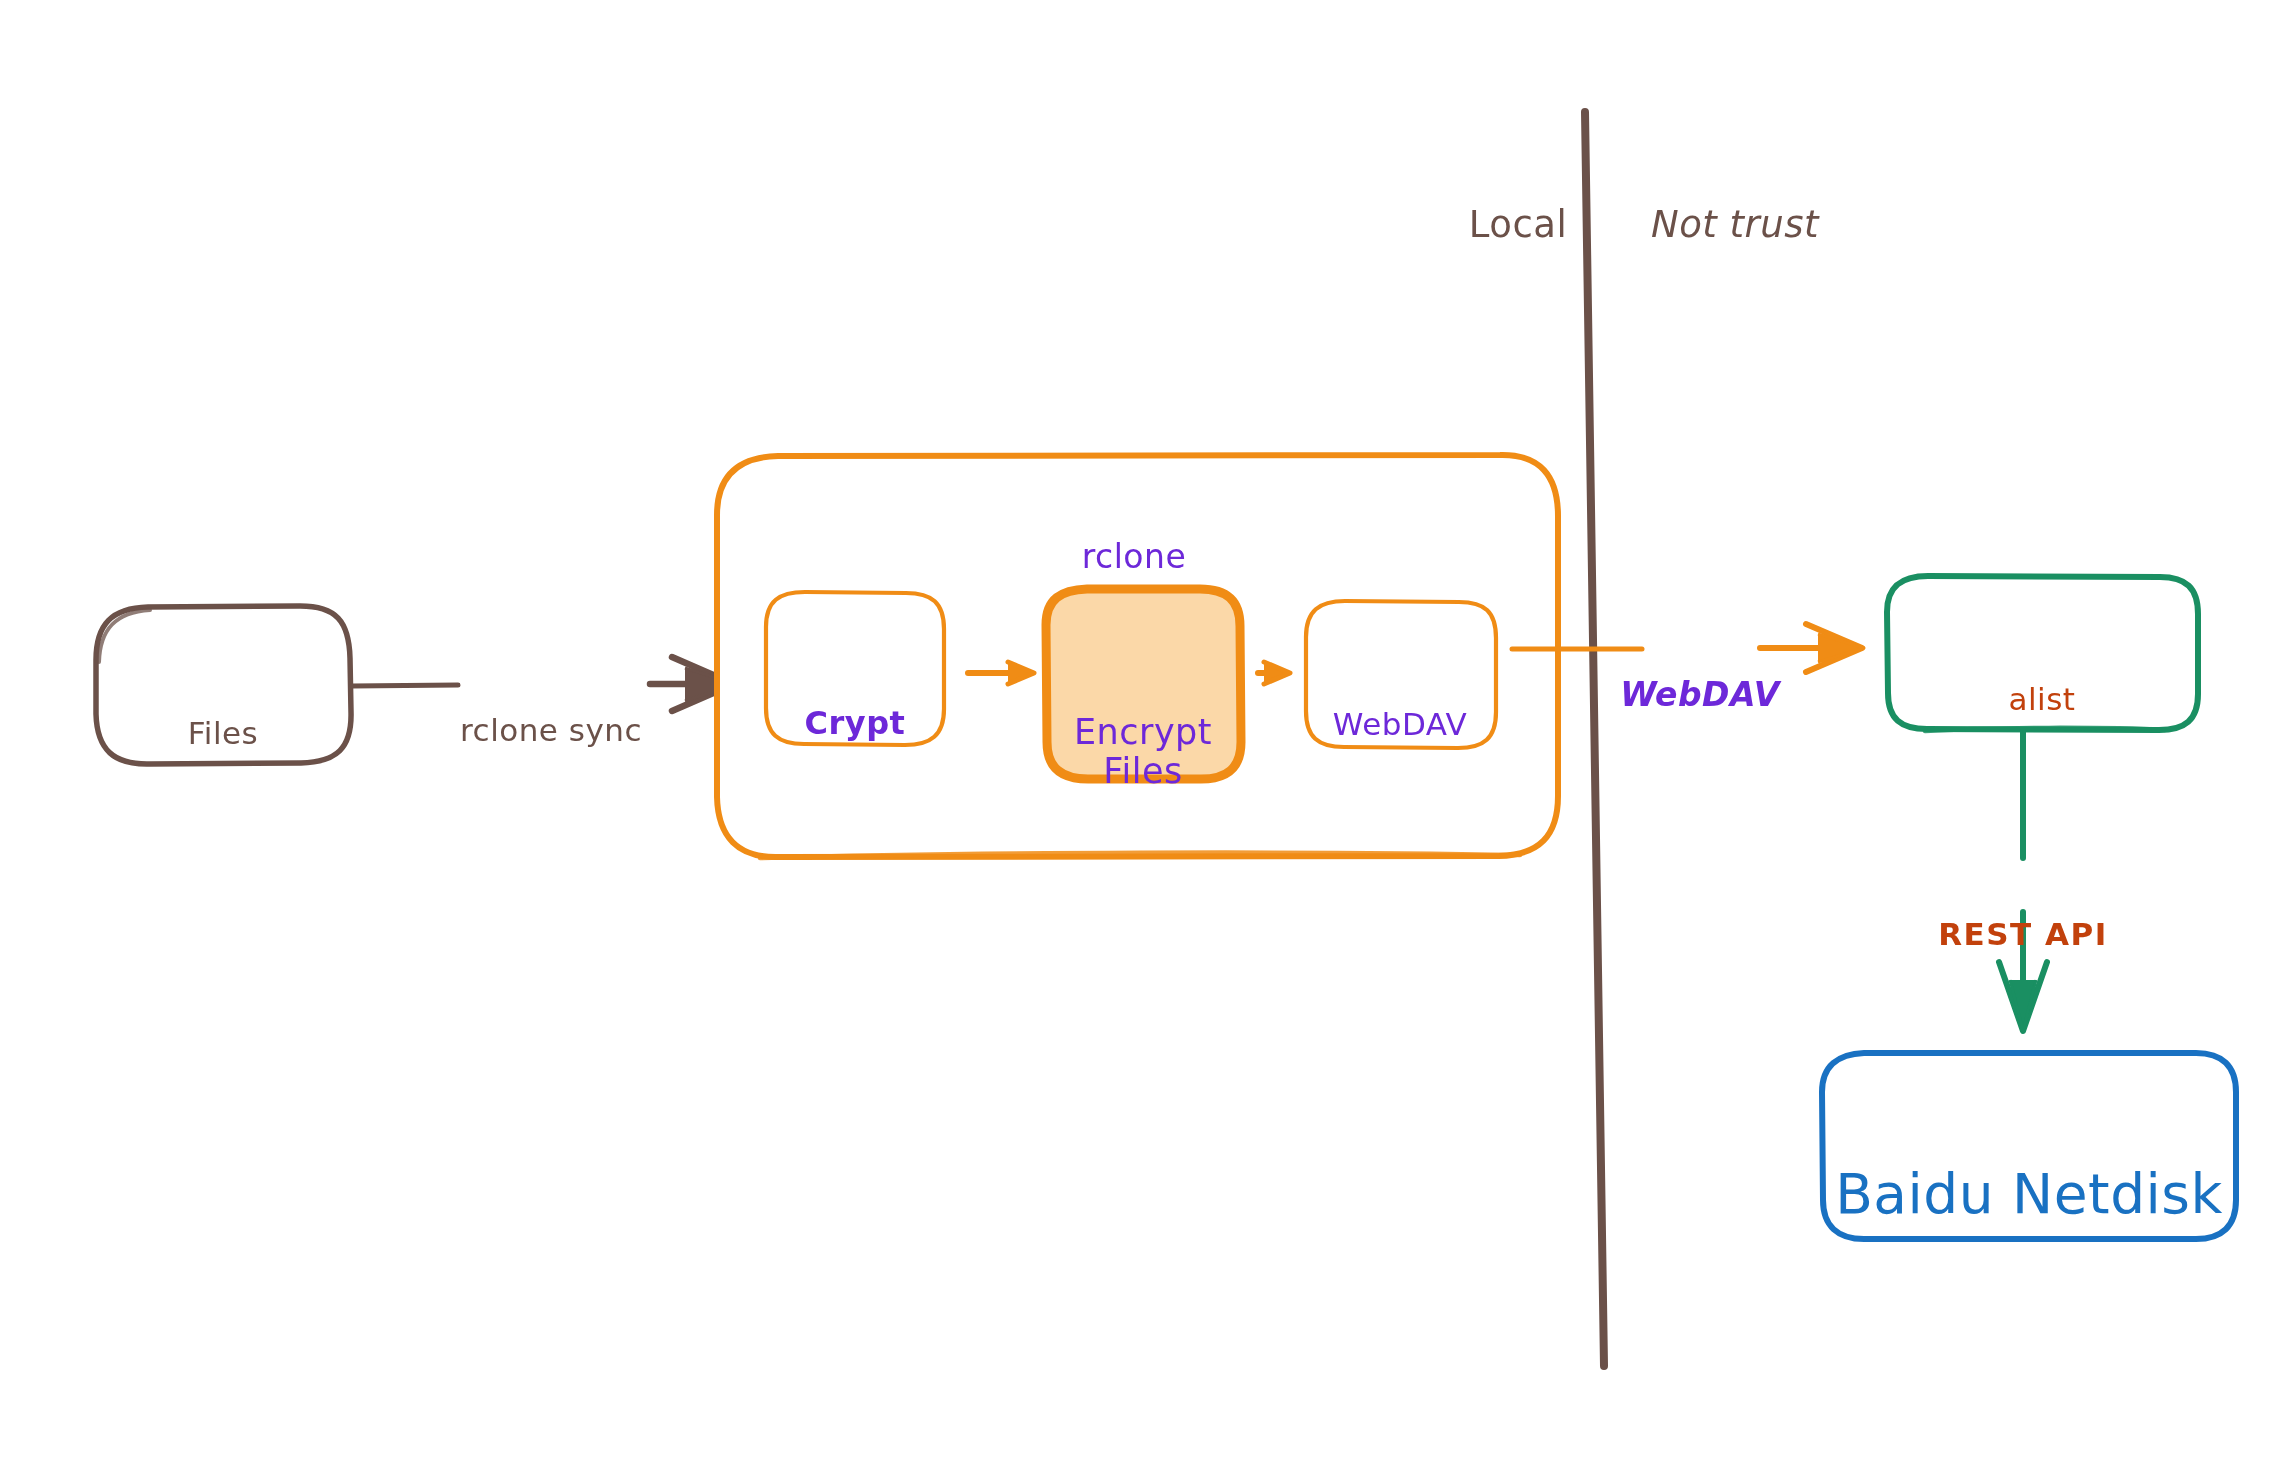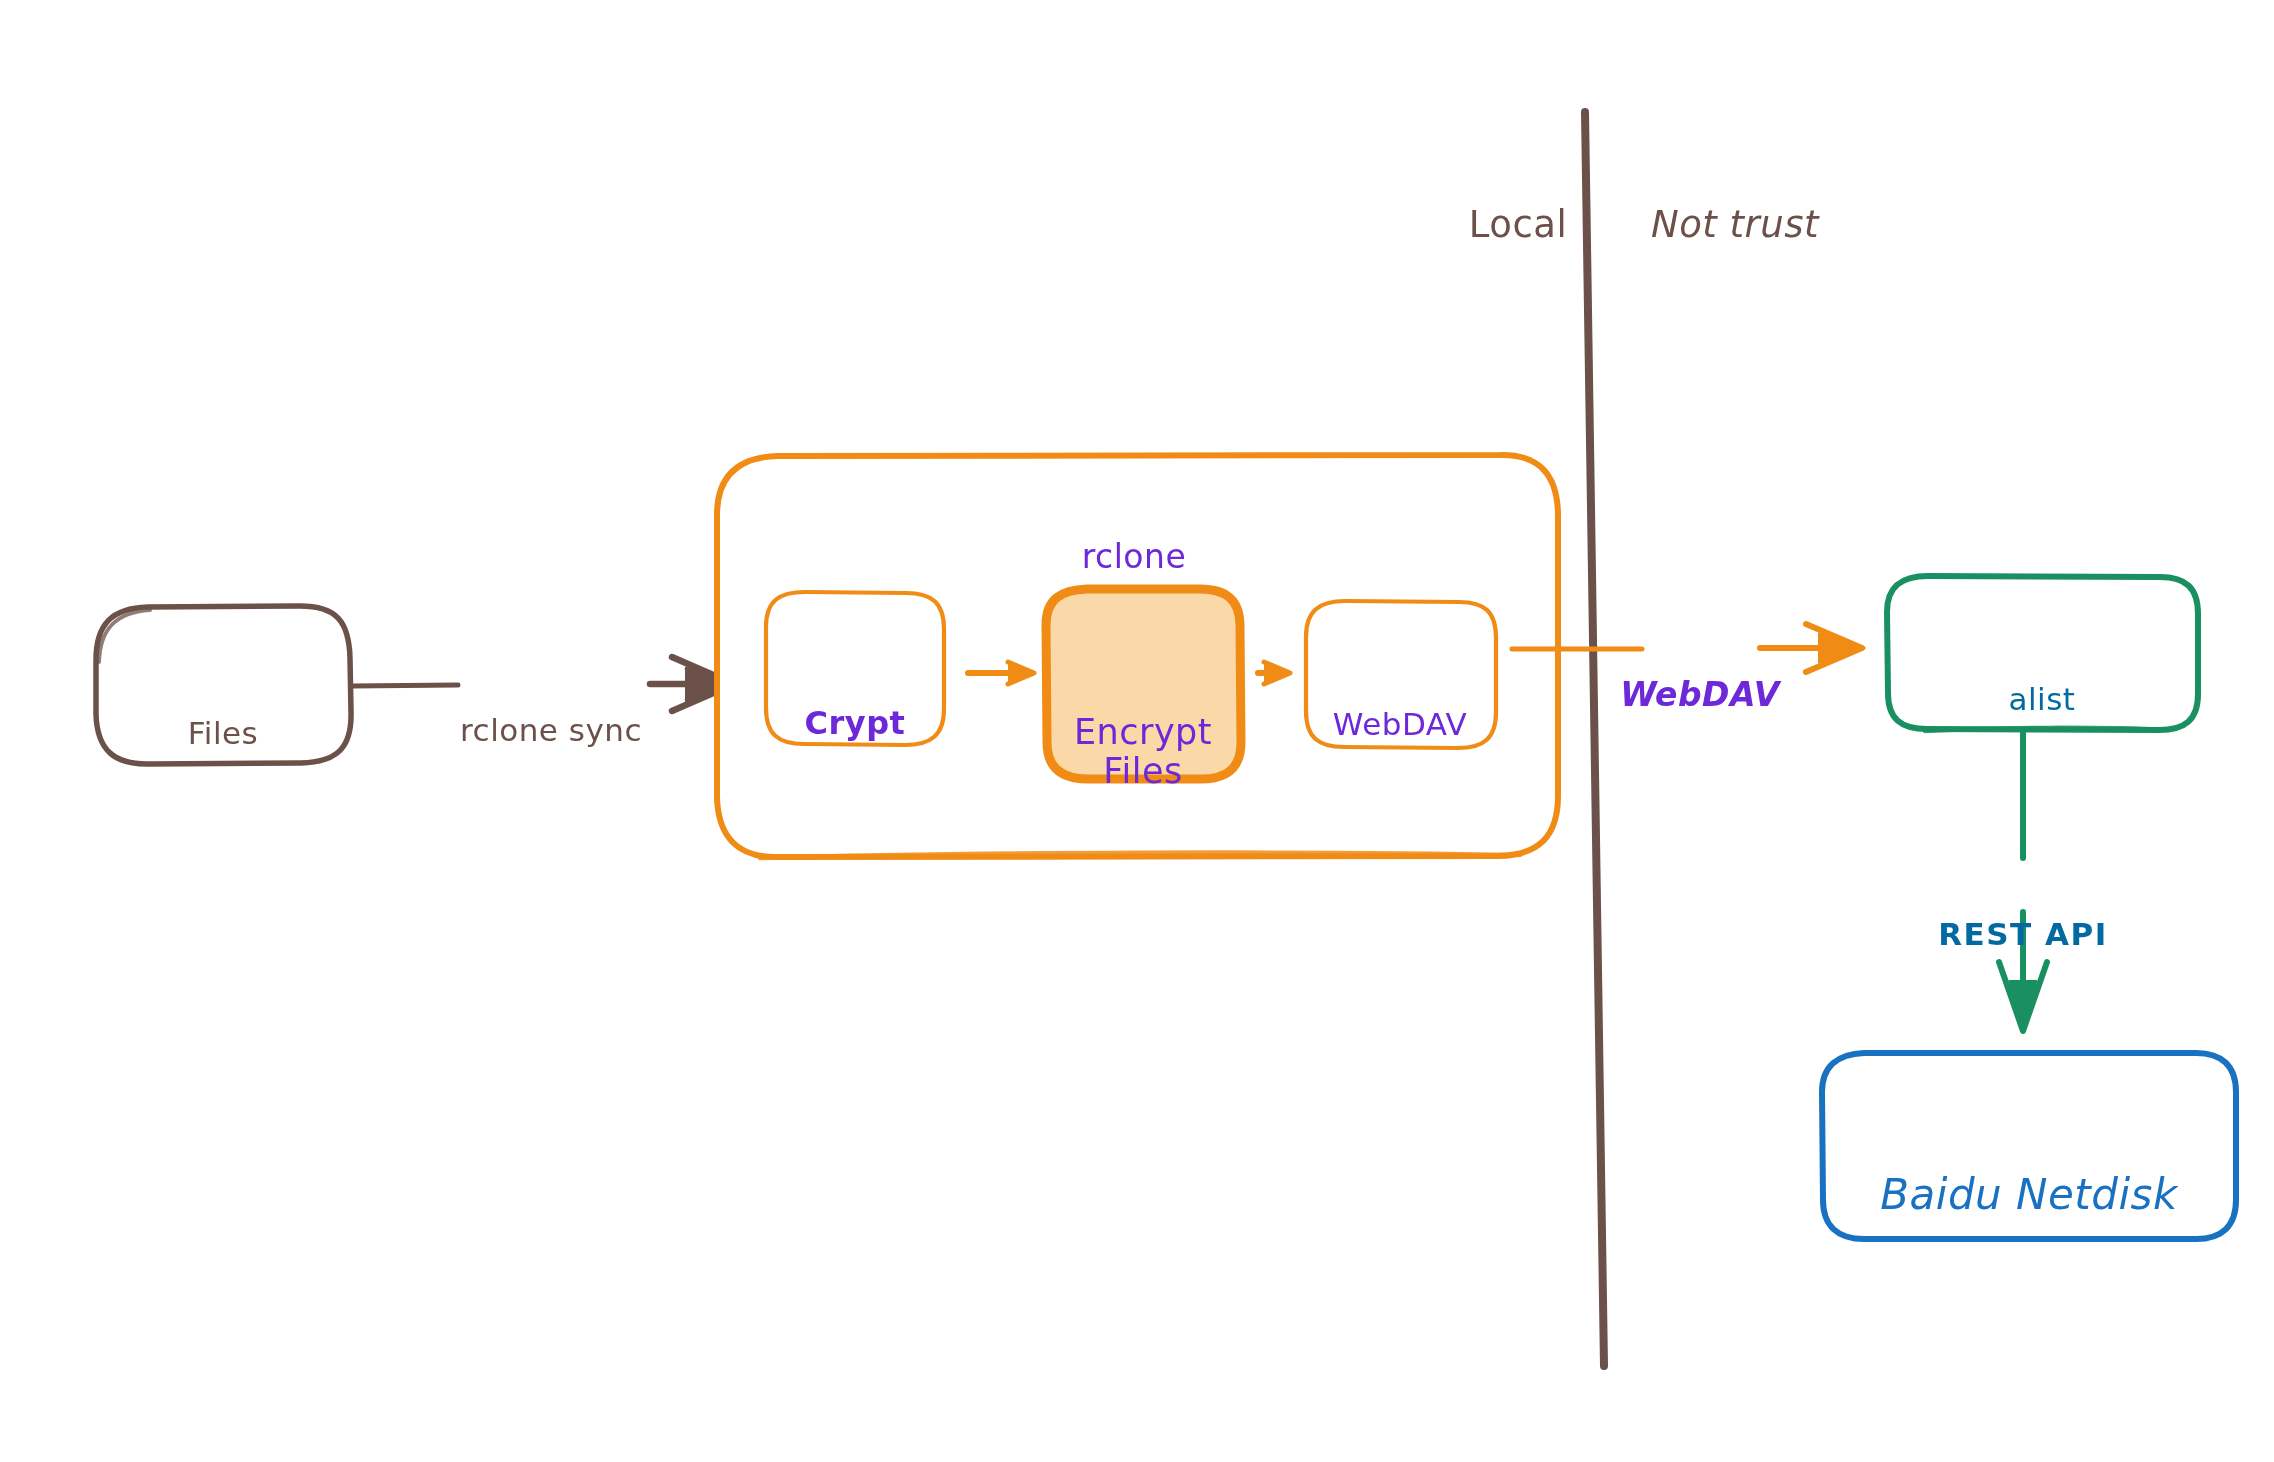--- a/index.html
+++ b/index.html
@@ -34,35 +34,35 @@
     font-weight: 400;
     letter-spacing: 0.5px;
     transform: translate(-50%, -50%);
     text-align: center;
     line-height: 1.12;
     user-select: none;
     margin-top: 48px;
   }
   .brown-text { color: #6b5149; }
   .orange-text { color: #6d28d9; }
-  .green-text { color: #0369a1; }
+  .green-text { color: #c2410c; }
   .blue-text  { color: #1971c2; }
 
   .t-files      { font-size: 31px; }
   .t-sync       { font-size: 31px; }
   .t-local      { font-size: 37px; }
   .t-nottrust   { font-size: 37px; font-style: italic; }
   .t-rclone     { font-size: 33px; }
   .t-crypt      { font-size: 32px; font-weight: bold; }
   .t-encrypt    { font-size: 35px; }
   .t-webdav-box { font-size: 31px; }
   .t-webdav-lnk { font-size: 33px; font-style: italic; font-weight: 600; }
   .t-alist      { font-size: 31px; }
   .t-restapi    { font-size: 31px; font-weight: 600; letter-spacing: 1.5px; }
-  .t-baidu      { font-size: 42px; font-style: italic; }
+  .t-baidu      { font-size: 55px; }
 </style>
 </head>
 <body>
 
 <div id="canvas">
 
   <svg class="layer" viewBox="0 0 2274 1462">
 
     <g>
       <path d="M 96 660

